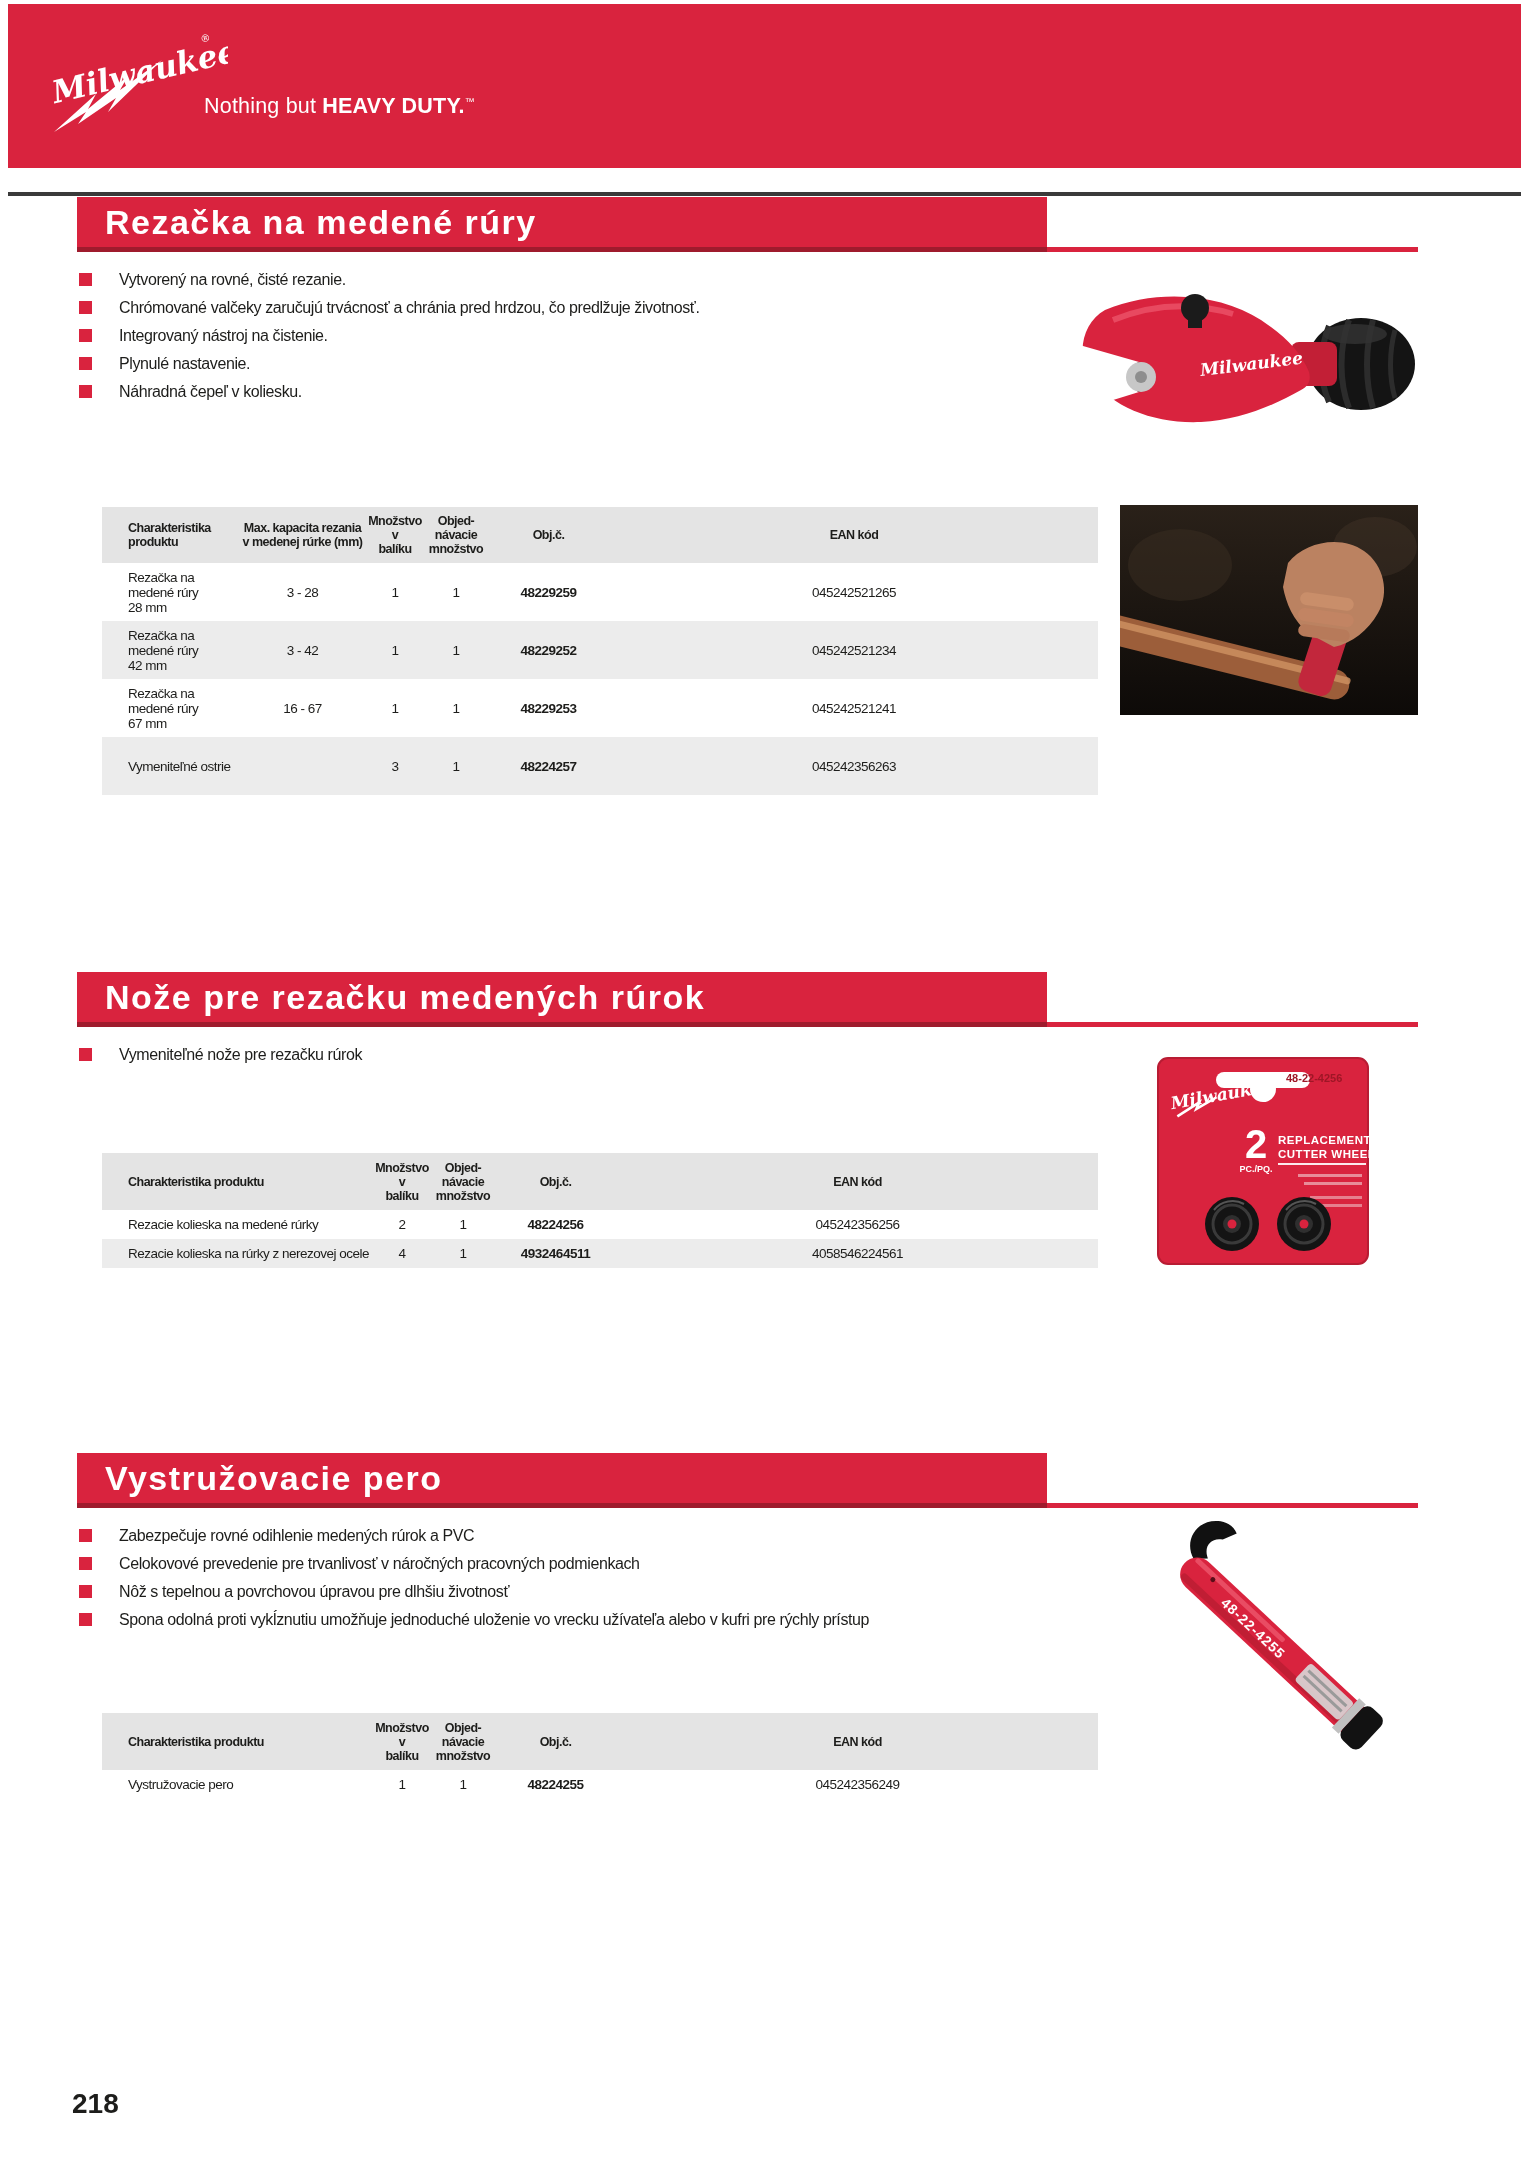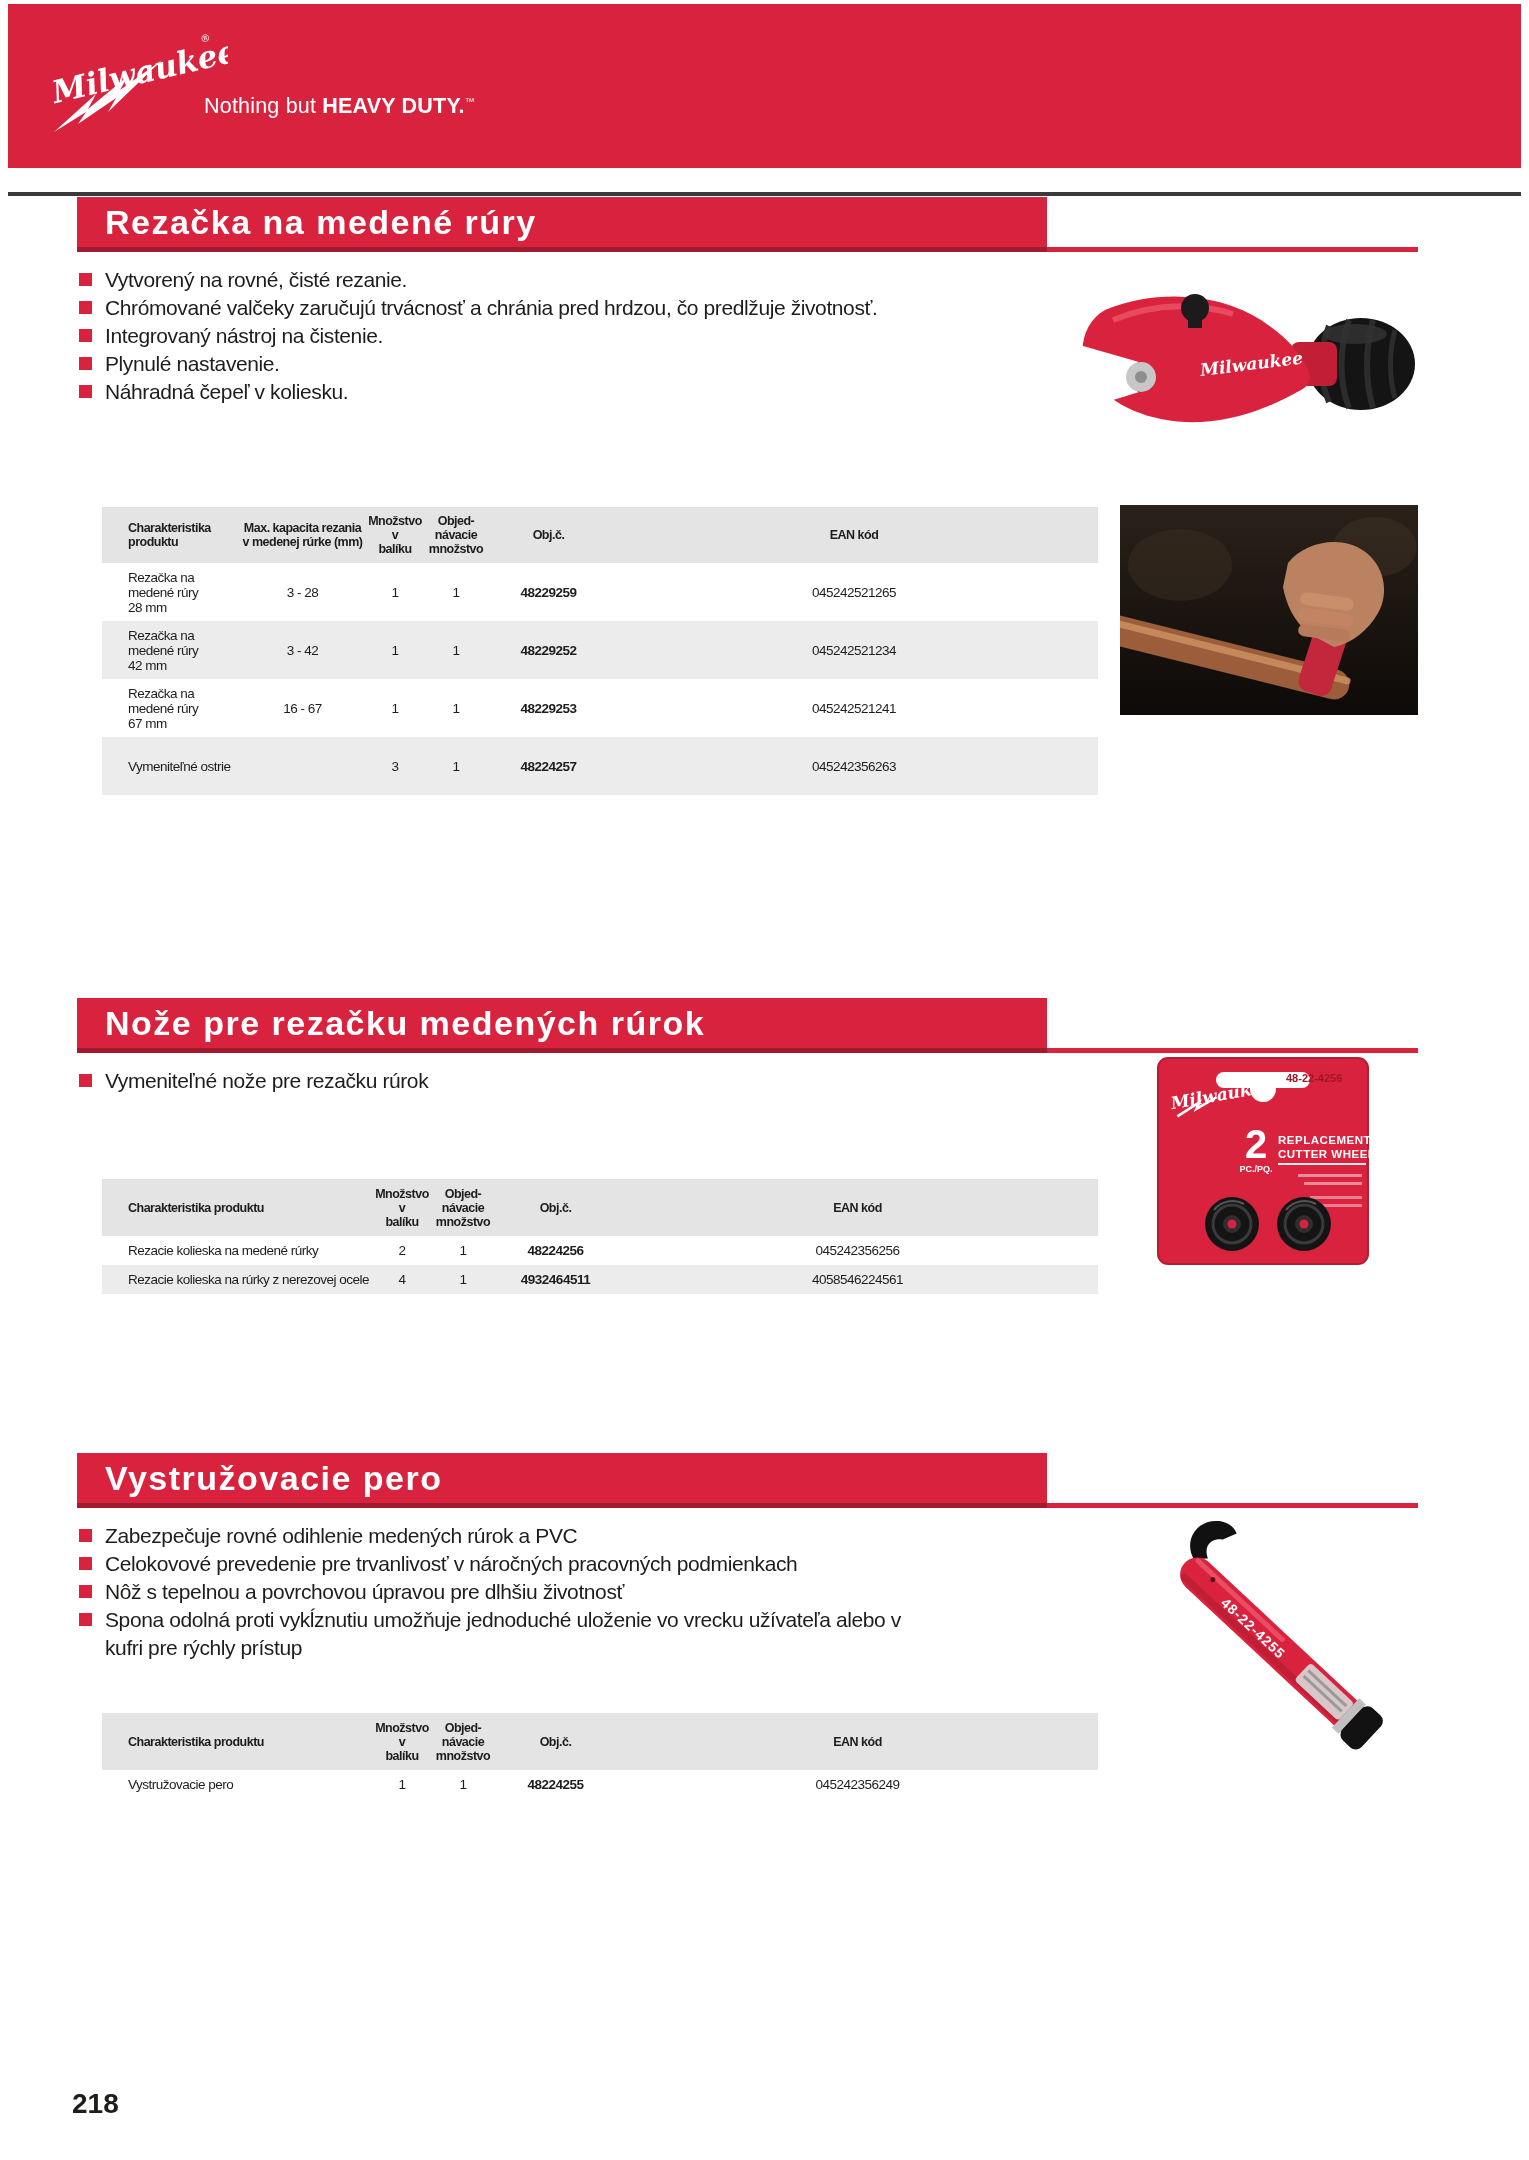--- a/index.html
+++ b/index.html
@@ -17,29 +17,29 @@
   .brand-header{position:absolute;left:8px;top:4px;width:1513px;height:164px;background:var(--red);}
   .logo{position:absolute;left:40px;top:16px;width:180px;height:130px;}
   .tagline{position:absolute;left:196px;top:90px;color:#fff;font-size:21.5px;letter-spacing:.2px;white-space:nowrap;}
   .tagline .tag-bold{font-weight:bold;}
   .tagline .tag-tm{font-size:10px;vertical-align:super;}
   .top-rule{position:absolute;left:8px;top:192px;width:1513px;height:4px;background:#3a3a3a;}
 
   
   .sec{position:absolute;left:77px;width:1341px;}
   .sec-1{top:197px;height:760px;}
-  .sec-2{top:998px;height:440px;}
+  .sec-2{top:972px;height:440px;}
   .sec-3{top:1453px;height:620px;}
   .banner-row{position:relative;height:55px;}
   .banner-row .underline{position:absolute;left:0;top:50px;width:1341px;height:5px;background:var(--red);}
   .banner{position:absolute;left:0;top:0;width:970px;height:50px;background:var(--red);border-bottom:5px solid var(--red-dark);}
   .banner h2{margin:0;line-height:50px;padding-left:28px;font-size:34px;font-weight:bold;color:#fff;letter-spacing:1.5px;white-space:nowrap;}
 
   .bullets{list-style:none;margin:14px 0 0 0;padding:0 0 0 2px;width:860px;}
-  .bullets li{position:relative;padding-left:26px;font-size:21px;line-height:28px;letter-spacing:-.4px;color:var(--ink);}
+  .bullets li{position:relative;padding-left:40px;font-size:16px;line-height:28px;letter-spacing:-.4px;color:var(--ink);}
   .bullets li::before{content:"";position:absolute;left:0;top:7px;width:13px;height:13px;background:var(--red);}
 
   
   table.tbl{position:absolute;left:25px;border-collapse:collapse;table-layout:fixed;width:996px;}
   .tbl-1{top:310px;}
   .tbl-2{top:181px;}
   .tbl-3{top:260px;}
   .tbl th{background:var(--th-bg);font-weight:bold;font-size:12.5px;letter-spacing:-.5px;white-space:pre-line;vertical-align:middle;text-align:center;padding:4px 2px;color:var(--ink);}
   .tbl td{font-size:13.5px;letter-spacing:-.5px;vertical-align:middle;text-align:center;padding:3px 2px;color:var(--ink);}
   .tbl th.c-name,.tbl td.c-name{text-align:left;padding-left:26px;white-space:pre-line;}

